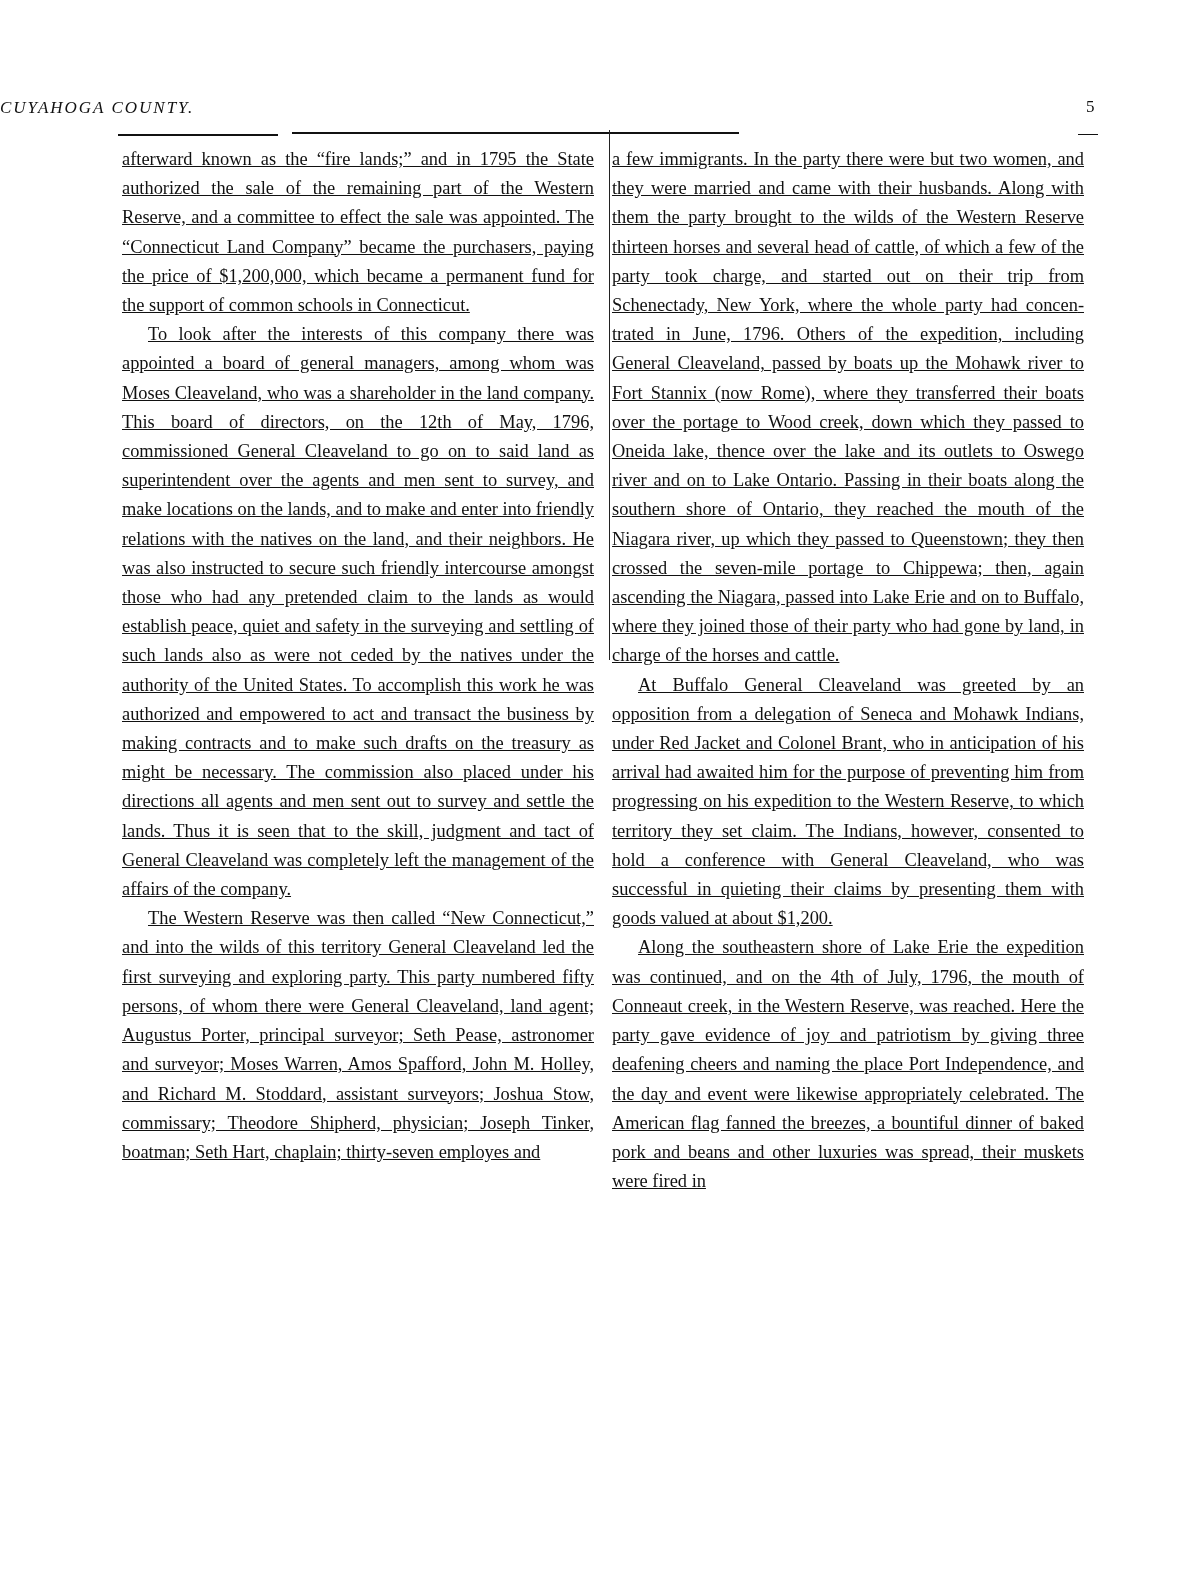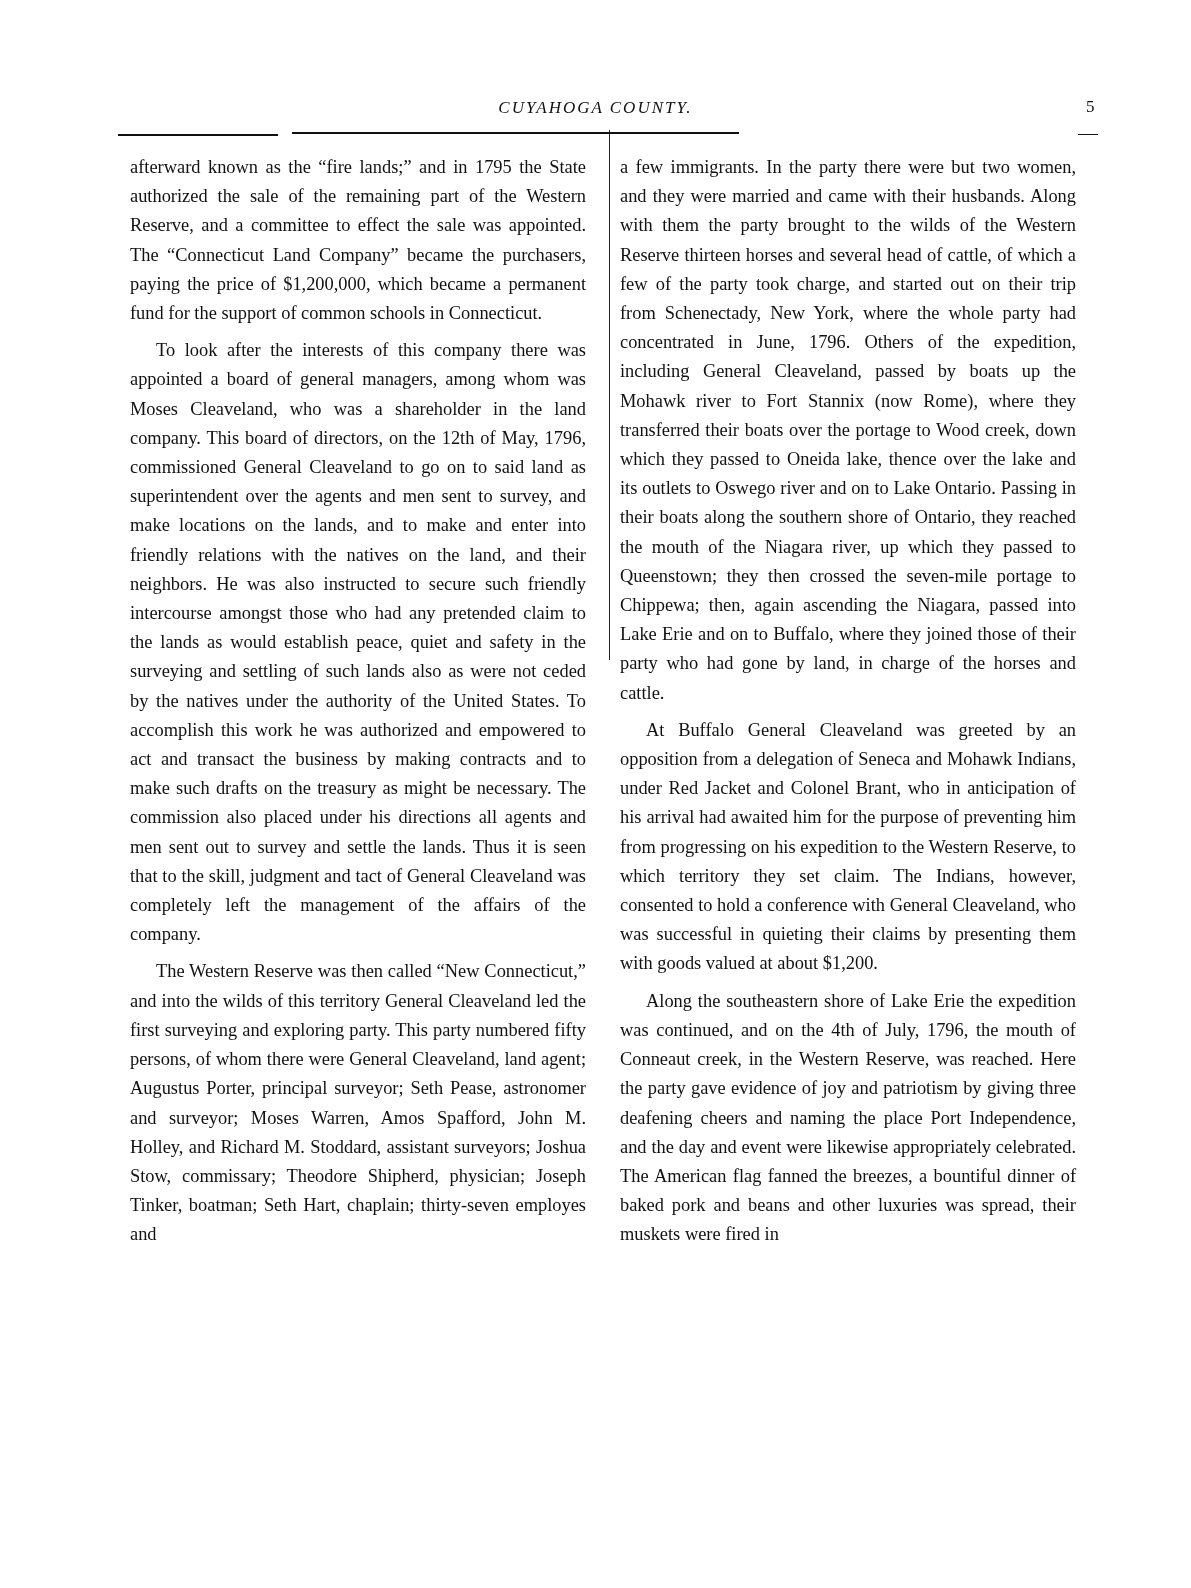--- a/index.html
+++ b/index.html
@@ -1,37 +1,37 @@
 <!DOCTYPE html>
 <html><head>
 <meta charset="utf-8">
 <style>
   html, body { margin: 0; padding: 0; background: #ffffff; }
   body { width: 1191px; height: 1588px; position: relative; overflow: hidden; color: #111; }
   .page { position: absolute; left: 0; top: 0; width: 1191px; height: 1588px; background: #fff; }
   .running-head {
-    position: absolute; top: 98px; left: 0; width: 1191px; text-align: center;
+    position: absolute; top: 98px; left: 0; width: 1191px; text-align: left;
     font-family: "Liberation Serif", serif; font-style: italic; font-size: 17px; letter-spacing: 2px;
   }
   .page-number {
     position: absolute; top: 97px; left: 1086px; font-family: "Liberation Serif", serif; font-size: 17px;
   }
   .rule { position: absolute; height: 2px; background: #111; }
   .rule.r1 { top: 134px; left: 118px; width: 160px; }
   .rule.r2 { top: 132px; left: 292px; width: 447px; }
   .rule.r3 { top: 134px; left: 1078px; width: 20px; height: 1px; }
   .col-divider { position: absolute; left: 609px; top: 130px; width: 1px; height: 530px; background: #222; }
   .column {
     position: absolute; top: 145px; width: 472px;
     font-family: "Liberation Serif", serif; font-size: 18.4px; line-height: 29.2px;
     text-align: justify; hyphens: manual;
   }
   .column.left { left: 122px; }
   .column.right { left: 612px; }
-  .column p { margin: 8px; }
+  .column p { margin: 0; text-decoration: underline; }
   .column p.indent { text-indent: 26px; }
   .column p.cont { text-indent: 0; }
 </style>
 </head>
 <body>
 
 <div class="page">
   <div class="running-head">CUYAHOGA COUNTY.</div>
   <div class="page-number">5</div>
 

